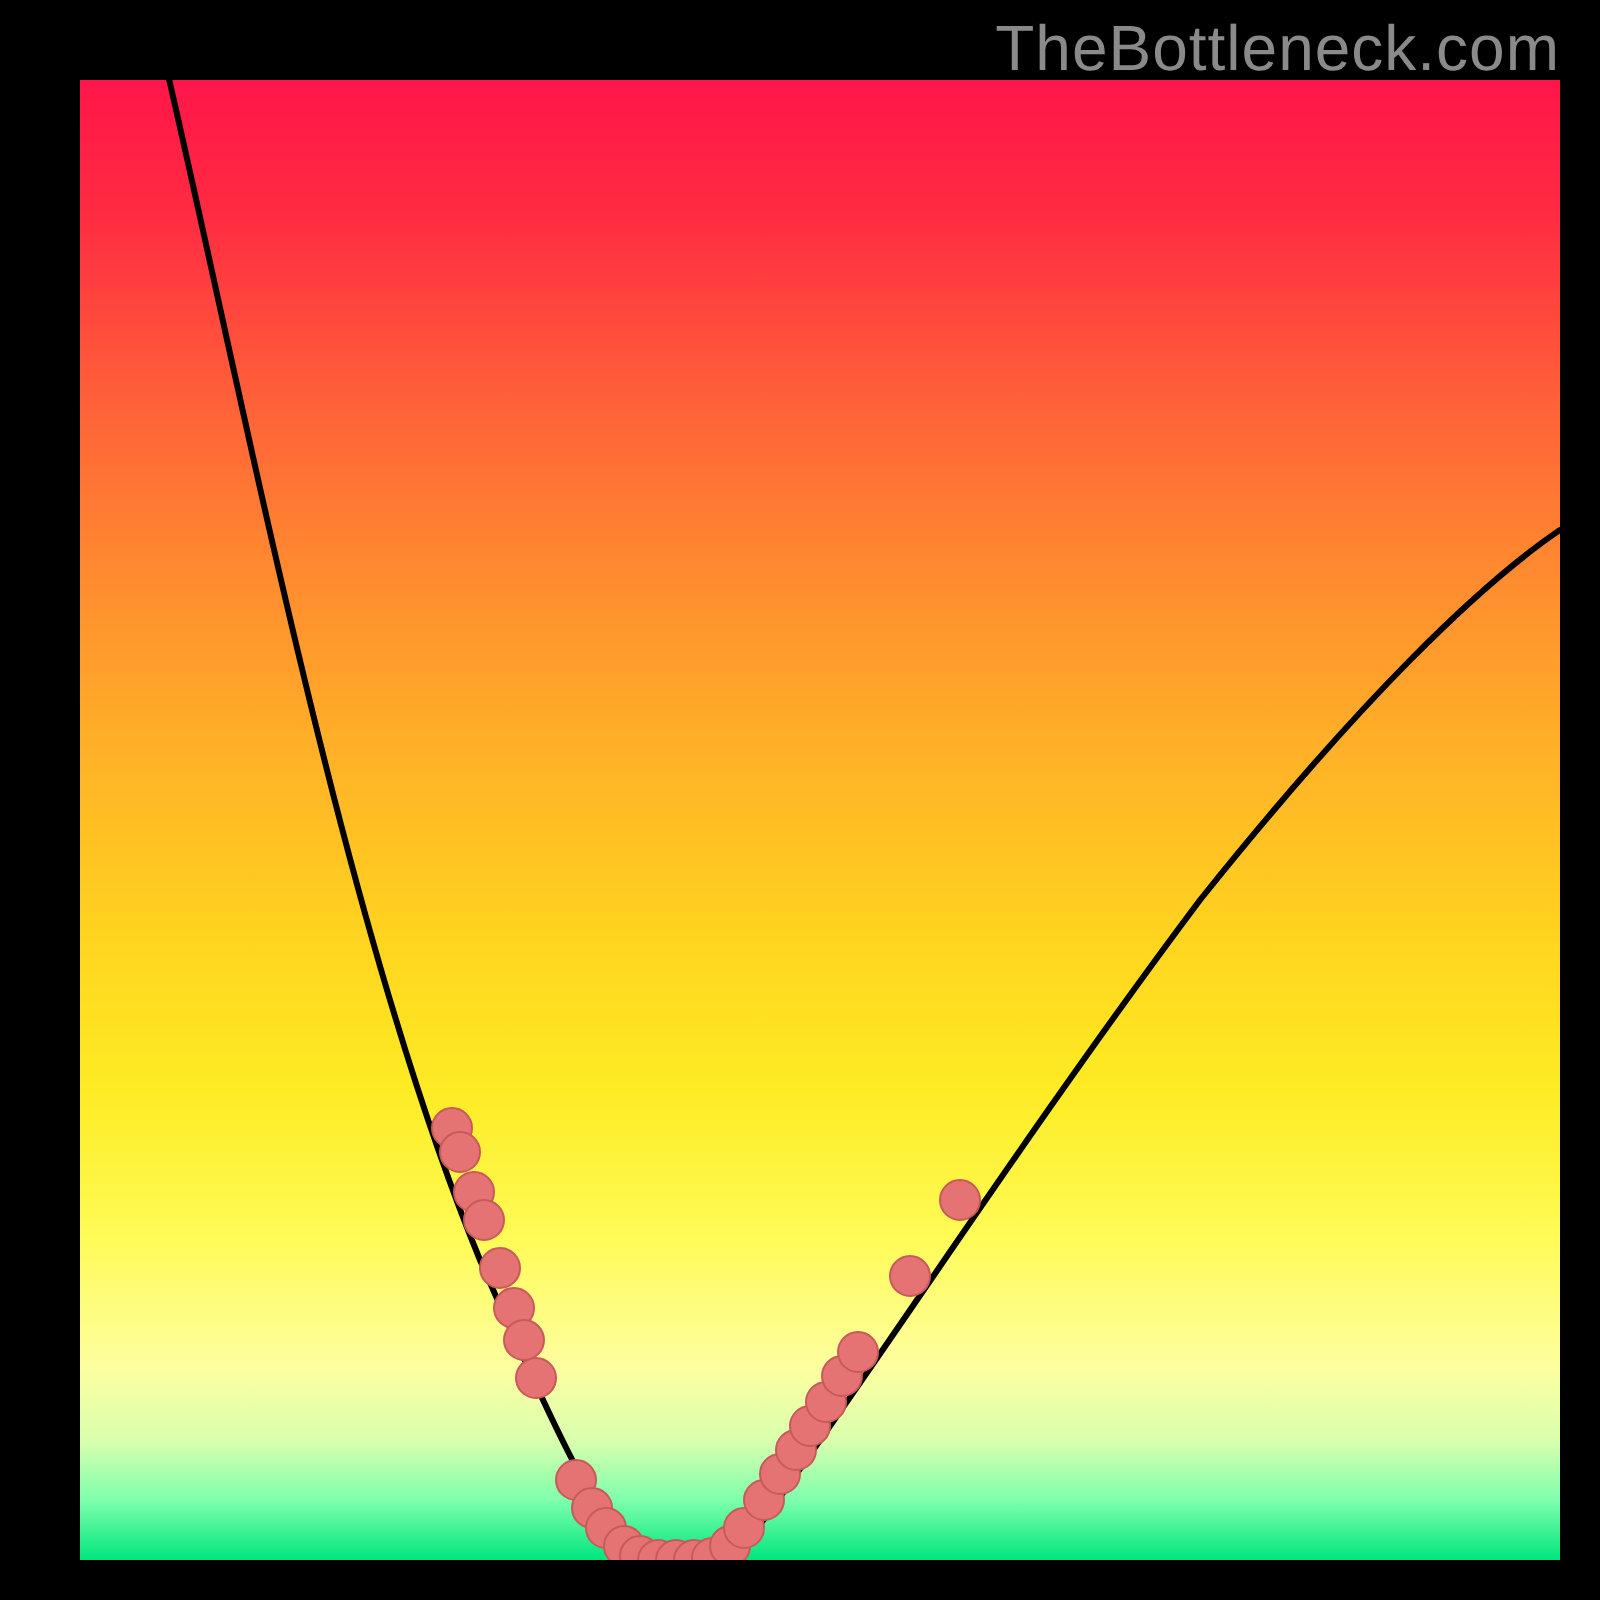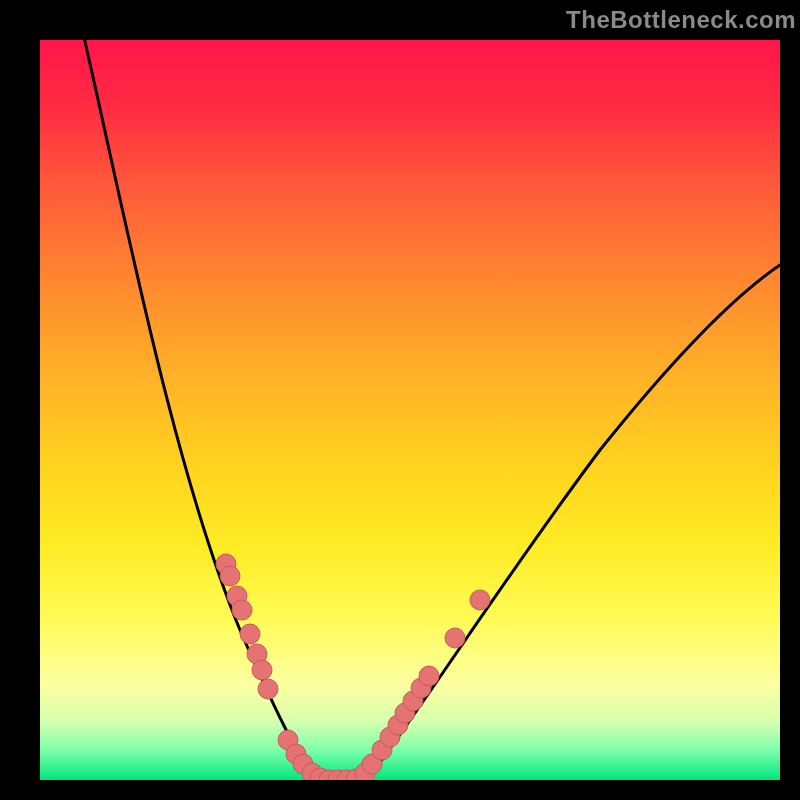--- a/index.html
+++ b/index.html
@@ -6,25 +6,25 @@
   html, body { width: 800px; height: 800px; overflow: hidden; background: #000; }
   .frame {
     position: relative;
     width: 800px;
     height: 800px;
     background: #000;
   }
   .watermark {
     position: absolute;
     top: 6px;
-    right: 4px;
+    right: 20px;
     color: #8a8a8a;
     font-family: Arial, Helvetica, sans-serif;
-    font-size: 24px;
-    font-weight: 700;
+    font-size: 32px;
+    font-weight: 400;
     letter-spacing: 0.5px;
     z-index: 10;
   }
   .plot-area {
     position: absolute;
     left: 40px;
     top: 40px;
     width: 740px;
     height: 740px;
     overflow: hidden;

